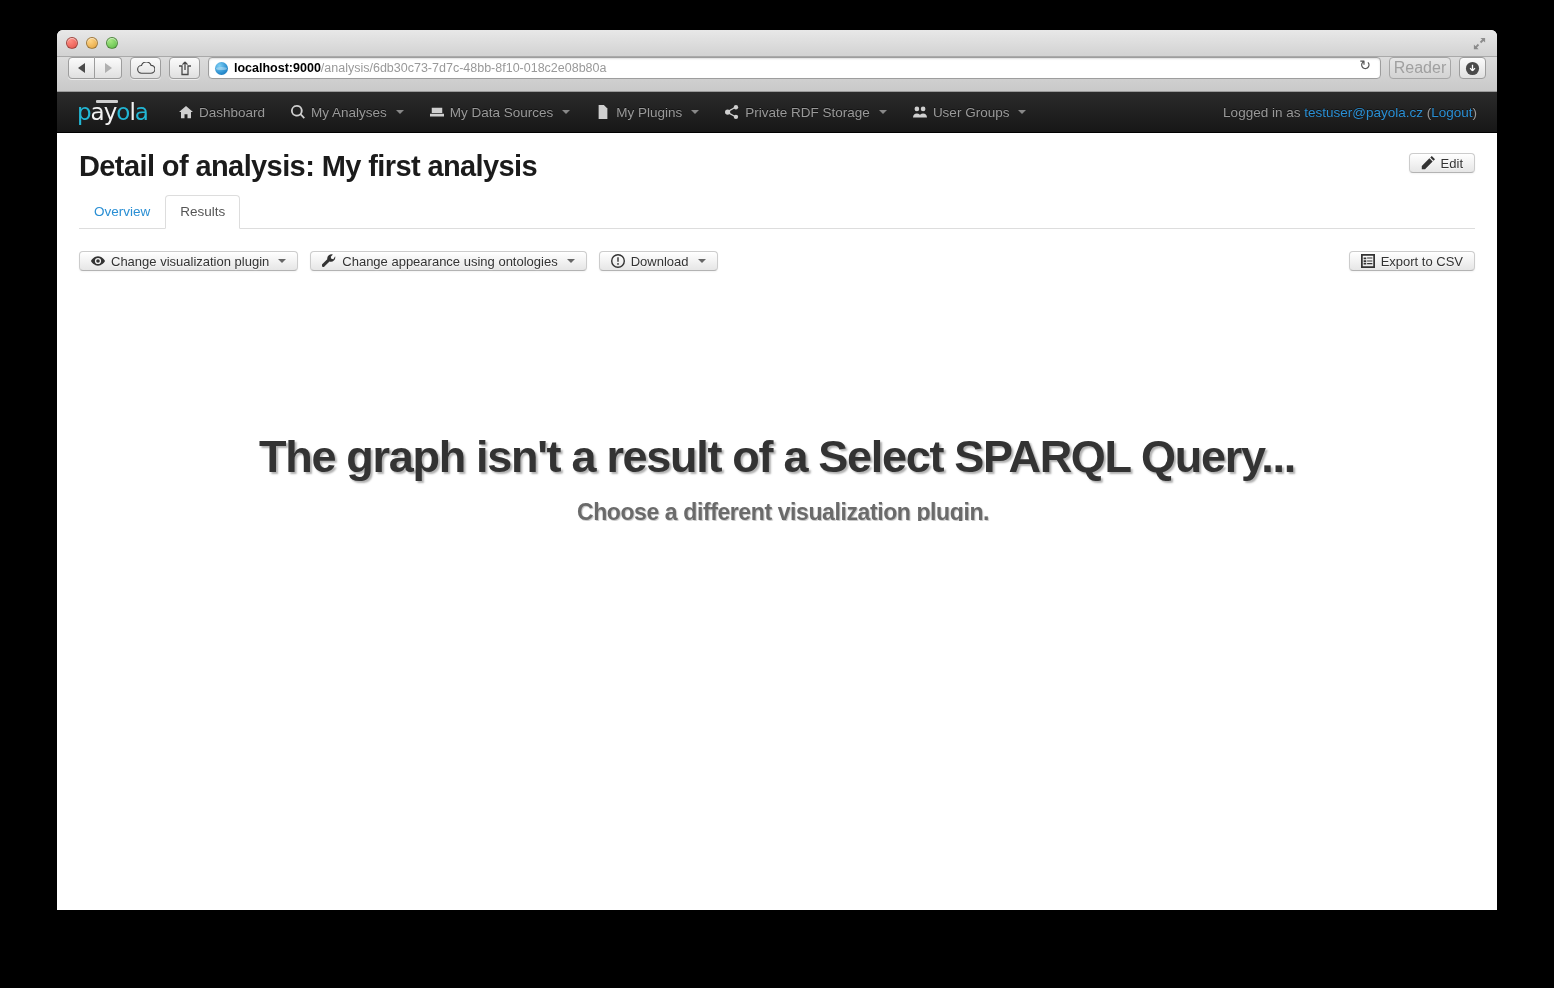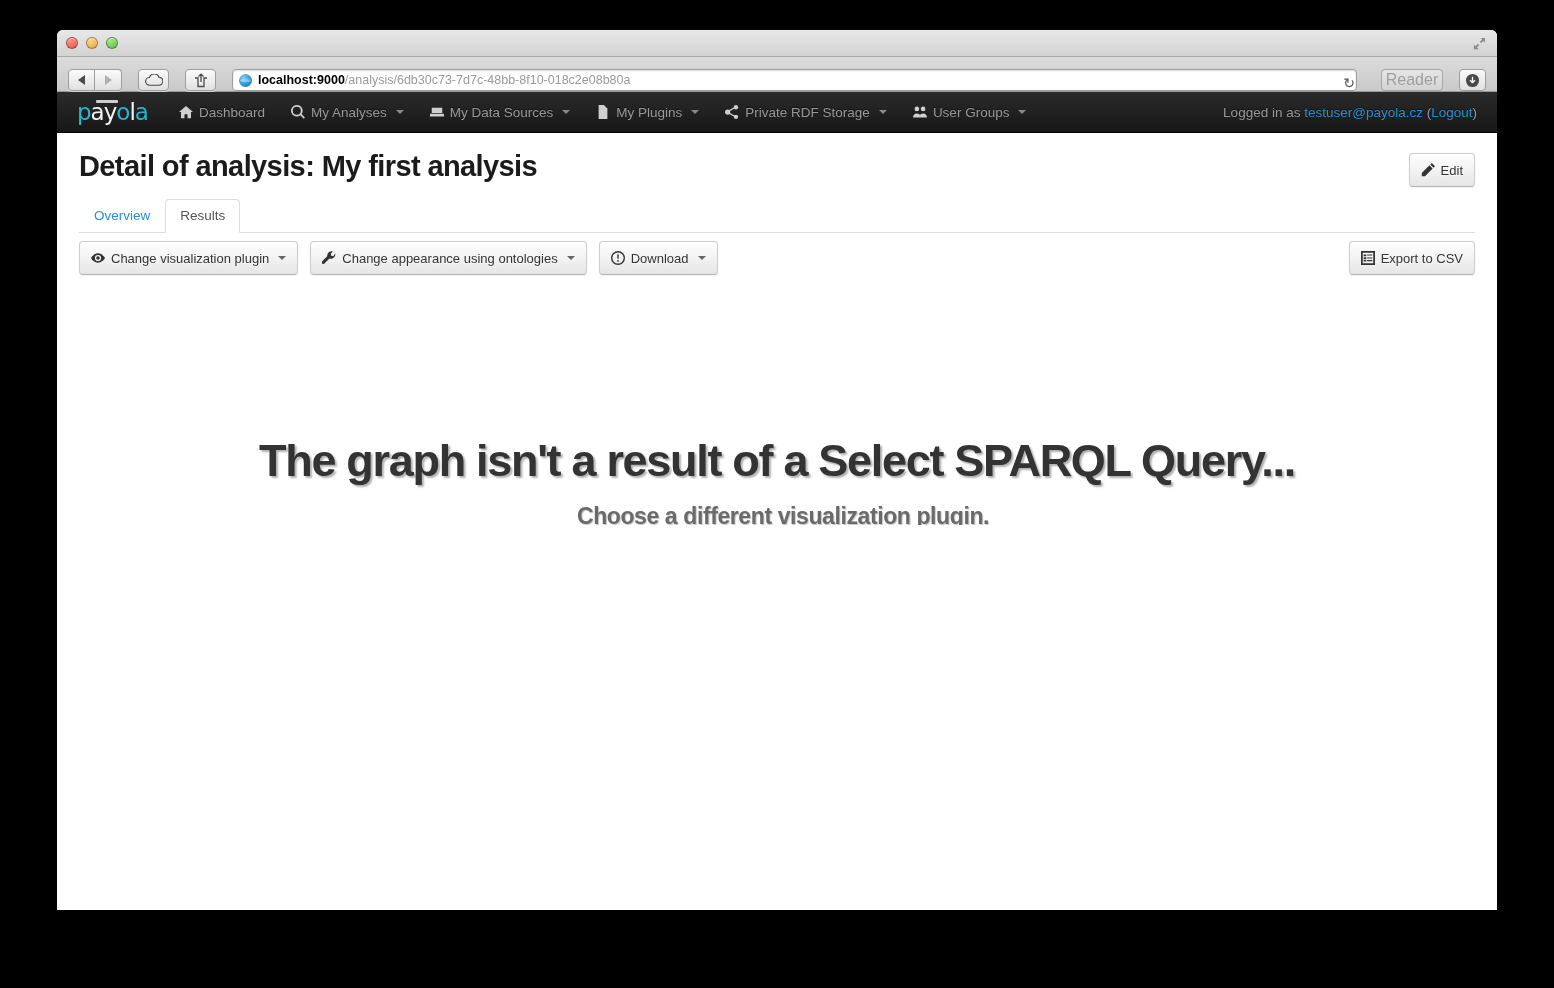--- a/index.html
+++ b/index.html
@@ -65,23 +65,23 @@
     width: 15px; height: 15px;
     opacity: 0.55;
   }
 
   
   #browser-toolbar {
     height: 35px;
     background: linear-gradient(to bottom, #dcdcdc 0%, #c9c9c9 100%);
     border-bottom: 1px solid #9a9a9a;
     display: flex;
-    align-items: flex-end;
+    align-items: flex-start;
     padding: 0 11px;
-    gap: 16px;
+    gap: 8px;
   }
   .tb-btn {
     height: 22px;
     background: linear-gradient(to bottom, #fbfbfb, #e0e0e0);
     border: 1px solid #9d9d9d;
     border-radius: 4px;
     display: flex;
     align-items: center;
     justify-content: center;
     box-shadow: 0 1px 0 rgba(255,255,255,0.6);
@@ -235,21 +235,21 @@
   #edit-button {
     margin-left: auto;
     margin-top: 2px;
   }
 
   .btn {
     display: inline-flex;
     align-items: center;
     gap: 6px;
     height: 18px;
-    padding: 16px 11px;
+    padding: 9px 11px;
     background: linear-gradient(to bottom, #ffffff 0%, #e6e6e6 100%);
     border: 1px solid #cccccc;
     border-bottom-color: #b3b3b3;
     border-radius: 4px;
     font-size: 13px;
     color: #333;
     text-shadow: 0 1px 1px rgba(255,255,255,0.75);
     box-shadow: inset 0 1px 0 rgba(255,255,255,0.2), 0 1px 2px rgba(0,0,0,0.05);
     cursor: pointer;
     white-space: nowrap;
@@ -286,21 +286,21 @@
     border-color: #ddd;
     border-bottom-color: #fff;
     cursor: default;
   }
 
   
   #viz-toolbar {
     display: flex;
     align-items: center;
     gap: 12px;
-    margin-top: 8px;
+    margin-top: 22px;
   }
   #export-csv { margin-left: auto; }
 
   
   #viz-area {
     position: relative;
     height: 600px;
     text-align: center;
   }
   #msg-title {

